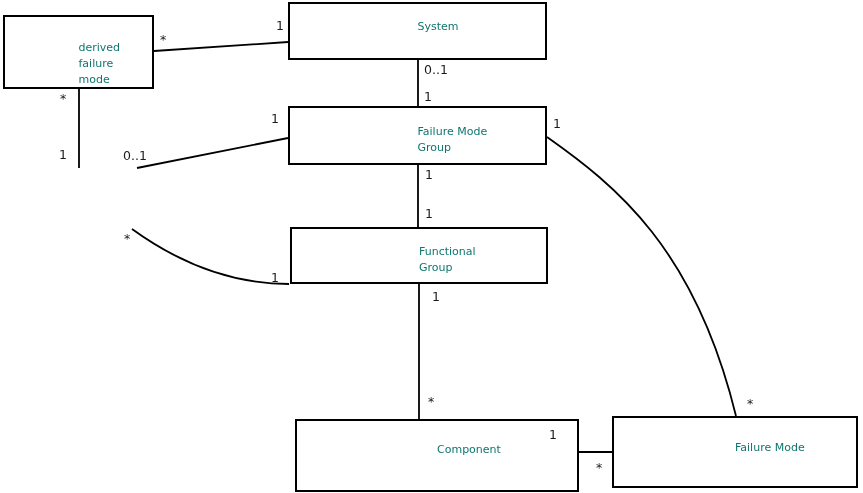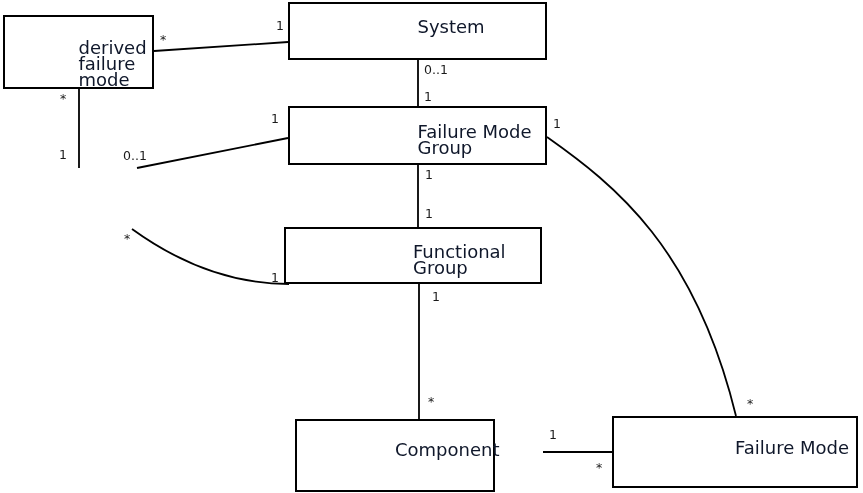--- a/index.html
+++ b/index.html
@@ -24,23 +24,23 @@
   }
   .node {
     position: absolute;
     box-sizing: border-box;
     border: 2px solid #000000;
     background: #ffffff;
   }
   .node-label {
     position: absolute;
     left: 50%;
-    font-size: 18px;
+    font-size: 11px;
     line-height: 16px;
-    color: #0f172a;
+    color: #0f766e;
     white-space: pre-line;
     text-align: left;
   }
   .node-label.center {
     left: 0;
     width: 100%;
     top: 50%;
     transform: translateY(-50%);
     text-align: center;
   }
@@ -77,26 +77,26 @@
   <div class="node" style="left:288px; top:2px; width:259px; height:58px;">
     <span class="node-label" style="top:15px;">System</span>
   </div>
 
   <div class="node" style="left:288px; top:106px; width:259px; height:59px;">
     <span class="node-label" style="top:16px;">Failure Mode
 Group</span>
   </div>
 
 
-  <div class="node" style="left:284px; top:227px; width:258px; height:57px;padding-left:24px;">
+  <div class="node" style="left:290px; top:227px; width:258px; height:57px;padding-left:24px;">
     <span class="node-label" style="top:15px;">Functional
 Group</span>
   </div>
 
-  <div class="node" style="left:295px; top:419px; width:200px; height:73px;">
+  <div class="node" style="left:295px; top:419px; width:284px; height:73px;">
     <span class="node-label" style="top:21px;">Component</span>
   </div>
 
   <div class="node" style="left:612px; top:416px; width:246px; height:72px;">
     <span class="node-label" style="top:22px;">Failure Mode</span>
   </div>
 
   <span class="mult" style="left:160px; top:33px;">*</span>
   <span class="mult" style="left:276px; top:19px;">1</span>
 

